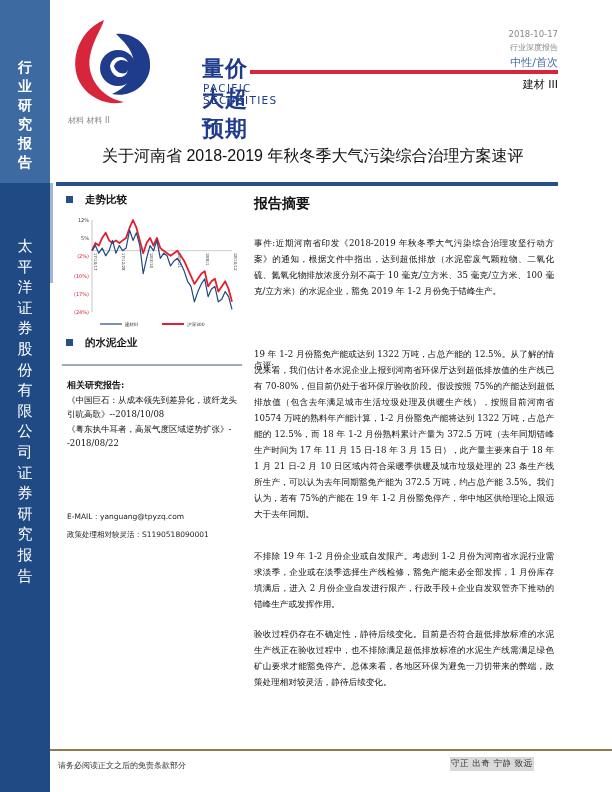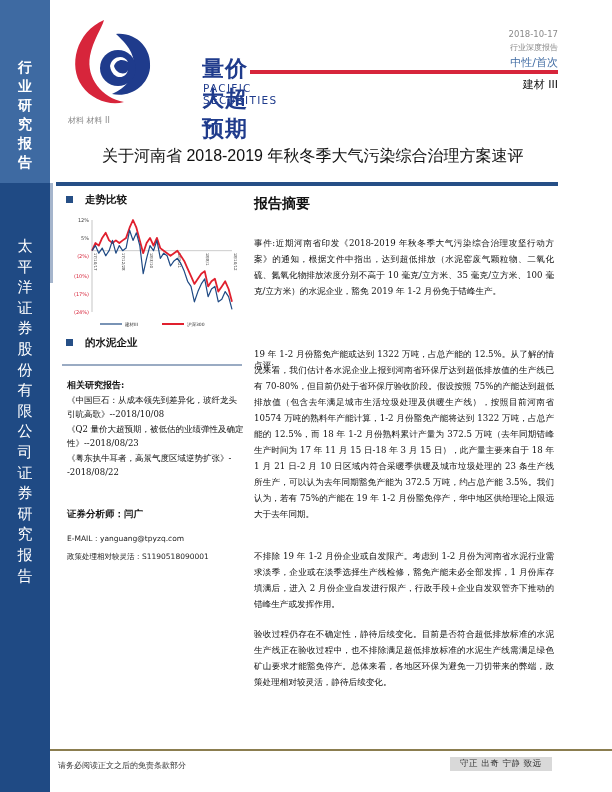--- a/index.html
+++ b/index.html
@@ -104,21 +104,21 @@
 
     .footer-rule {
       position: absolute; left: 50px; top: 749px; width: 562px; height: 2px; background: #8b7d4f;
     }
     .footer-left {
       position: absolute; left: 58px; top: 760px; font-size: 8px; color: #333;
       font-family: "DejaVu Serif", serif;
     }
     .footer-right {
       position: absolute; left: 450px; top: 757px; font-size: 8.5px; color: #333; background: #d9d9d9;
-      padding: 1px 10px; font-family: "DejaVu Serif", serif; letter-spacing: 0.5px;
+      padding: 1px 1px; font-family: "DejaVu Serif", serif; letter-spacing: 0.5px;
     }
   </style>
 </head>
 <body>
 
 <div class="sidebar-top"></div>
 <div class="sidebar-bottom"></div>
 <div class="sidebar-edge"></div>
 <div id="sb-top" style="position:absolute;left:0;top:58px;width:50px;color:#fff;font-weight:bold;font-size:14px;line-height:19px;text-align:center;font-family:'DejaVu Serif',serif;">
     <span class="vchar" style="display: block;">行</span>
@@ -199,26 +199,24 @@
 </div>
 
 <div class="section-head" style="left:66px;top:336px;">
   <span class="sq"></span><span>的水泥企业</span>
 </div>
 <div class="sub-rule"></div>
 
 <div class="related">
   <div class="head">相关研究报告:</div>
   <div>《中国巨石：从成本领先到差异化，玻纤龙头引吭高歌》--2018/10/08</div>
-  <div>《Q2 量价大超预期，被低估的业绩弹性及确定性》--2018/08/23</div>
   <div>《粤东执牛耳者，高景气度区域逆势扩张》--2018/08/22</div>
 </div>
 
 <div class="analyst">
-  <div class="name">证券分析师：闫广</div>
   <div class="line">E-MAIL：yanguang@tpyzq.com</div>
   <div class="line">政策处理相对较灵活：S1190518090001</div>
 </div>
 
 <div class="summary-title">报告摘要</div>
 
 <div class="body" style="top:235px;">
   <b>事件:</b><span>近期河南省印发《2018-2019 年秋冬季大气污染综合治理攻坚行动方案》的通知，根据文件中指出，达到超低排放（水泥窑废气颗粒物、二氧化硫、氮氧化物排放浓度分别不高于 10 毫克/立方米、35 毫克/立方米、100 毫克/立方米）的水泥企业，豁免 2019 年 1-2 月份免于错峰生产。</span>
 </div>
 

